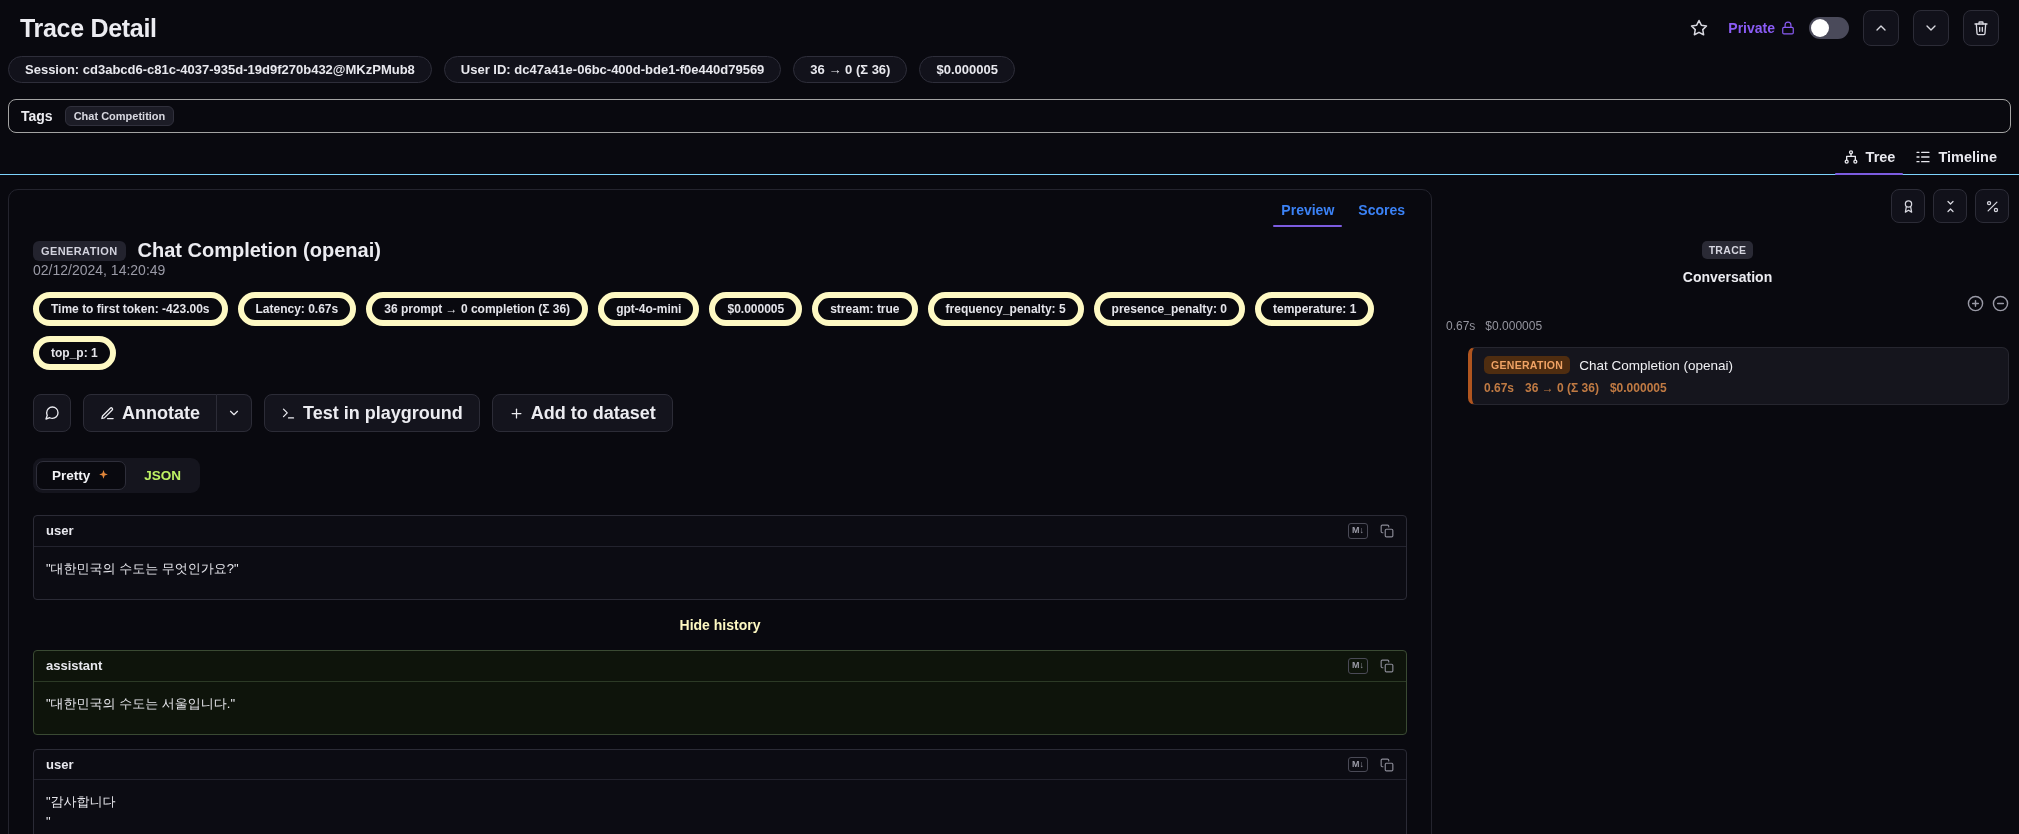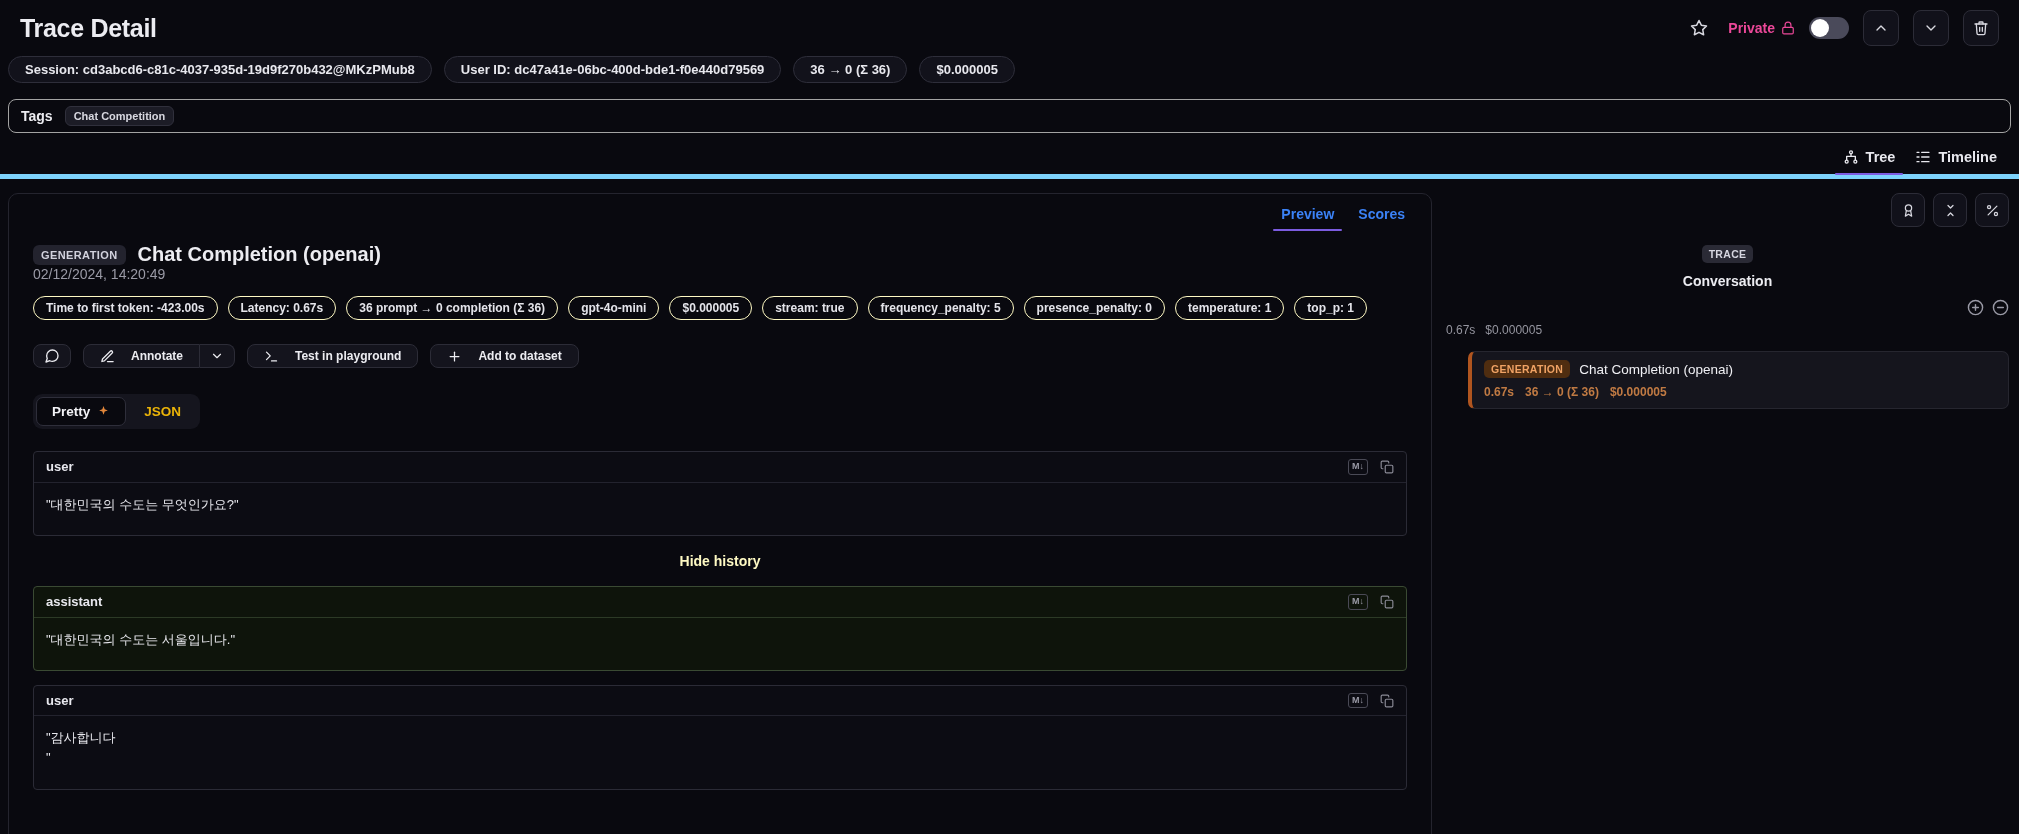--- a/index.html
+++ b/index.html
@@ -11,74 +11,74 @@
     position:relative;
   }
   svg { display:block; }
   [data-interactable="true"] { cursor:pointer; }
 
   
   .topbar { display:flex; align-items:center; justify-content:space-between; padding:10px 20px 4px 20px; }
   .page-title { font-size:25px; font-weight:700; letter-spacing:-0.3px; }
   .topbar-right { display:flex; align-items:center; gap:14px; }
   .ghost-btn { background:none; border:none; color:#d8d8e0; width:30px; height:30px; display:flex; align-items:center; justify-content:center; }
-  .privacy { display:flex; align-items:center; gap:6px; font-size:14px; font-weight:600; color:#ec4899; }
+  .privacy { display:flex; align-items:center; gap:6px; font-size:14px; font-weight:600; color:#8b5cf6; }
   .toggle { width:40px; height:22px; border-radius:11px; background:#4a4a5a; position:relative; }
   .toggle .knob { position:absolute; top:2px; left:2px; width:18px; height:18px; border-radius:50%; background:#ffffff; }
   .icon-btn { width:36px; height:36px; display:flex; align-items:center; justify-content:center;
               background:#11111a; border:1px solid #2c2c37; border-radius:8px; color:#d8d8e0; }
 
   
   .meta-row { display:flex; align-items:center; gap:12px; margin:6px 8px 0; }
   .pill { display:inline-flex; align-items:center; border:1px solid #2e2e3a; background:#12121b;
           border-radius:999px; padding:5px 16px; font-size:13px; font-weight:600; color:#e8e8ee; white-space:nowrap; }
 
   
   .tags-bar { margin:16px 8px 0; border:1px solid #a3a3a3; border-radius:8px; padding:6px 12px;
               display:flex; align-items:center; gap:12px; min-height:31px; }
   .tags-label { font-size:14px; font-weight:700; }
   .tag-badge { font-size:11px; font-weight:600; background:#1c1c26; border:1px solid #30303c;
                color:#d8d8e0; padding:3px 8px; border-radius:6px; }
 
   
-  .view-tabs-row { margin-top:8px; border-bottom:5px solid #7dd3fc; display:flex; justify-content:flex-end; padding:0 12px; }
+  .view-tabs-row { margin-top:8px; border-bottom:1px solid #7dd3fc; display:flex; justify-content:flex-end; padding:0 12px; }
   .view-tab { display:flex; align-items:center; gap:7px; padding:8px 10px 10px; font-size:14.5px; font-weight:600;
               color:#e8e8ee; position:relative; margin-bottom:-1px; }
   .view-tab.active::after { content:""; position:absolute; left:2px; right:2px; bottom:0; height:2.5px; background:#7c5ce0; border-radius:2px; }
 
   
   .content { display:flex; align-items:flex-start; gap:14px; margin:14px 8px 0; }
   .left-panel { width:1424px; height:700px; border:1px solid #24242e; border-radius:10px; background:#09090f; overflow:hidden; }
   .panel-tabs { display:flex; justify-content:flex-end; padding:4px 14px 0; }
   .panel-tab { padding:8px 12px 9px; font-size:14px; font-weight:600; color:#3b82f6; position:relative; }
   .panel-tab.active::after { content:""; position:absolute; left:4px; right:4px; bottom:0; height:2.5px; background:#7c5ce0; border-radius:2px; }
   .panel-body { padding:6px 24px 24px; }
 
   .gen-header { display:flex; align-items:center; gap:12px; margin-top:6px; }
   .type-badge { font-size:11px; font-weight:700; letter-spacing:.4px; color:#d2d2dd; background:#23232e;
                 padding:4px 8px; border-radius:6px; }
   .gen-title { font-size:20px; font-weight:700; }
   .timestamp { margin-top:0; font-size:14px; color:#9a9aa6; }
 
   .stat-pills { margin-top:14px; display:flex; flex-wrap:wrap; gap:10px; }
-  .stat-pill { border:1px solid #fef9c3; border-radius:999px; padding:4px 12px; font-size:12px; font-weight:600;
+  .stat-pill { border:6px solid #fef9c3; border-radius:999px; padding:4px 12px; font-size:12px; font-weight:600;
                color:#e4e4ea; white-space:nowrap; }
 
   .actions { margin-top:24px; display:flex; align-items:center; gap:12px; }
-  .btn { display:inline-flex; align-items:center; gap:16px; height:24px; padding:0 16px;
+  .btn { display:inline-flex; align-items:center; gap:7px; height:38px; padding:0 16px;
          background:#14141d; border:1px solid #2c2c37; border-radius:8px;
-         font-size:12px; font-weight:600; color:#ececf1; font-family:inherit; }
+         font-size:18px; font-weight:600; color:#ececf1; font-family:inherit; }
   .btn.square { width:38px; padding:0; justify-content:center; }
   .split { display:inline-flex; }
   .split .btn.main { border-radius:8px 0 0 8px; }
   .split .btn.chev { border-radius:0 8px 8px 0; border-left:none; padding:0 10px; }
 
   .format-tabs { margin-top:26px; display:inline-flex; background:#15151e; border-radius:9px; padding:3px; gap:2px; }
   .fmt-tab { display:flex; align-items:center; gap:7px; padding:6px 15px; font-size:13.5px; font-weight:600;
-             color:#eab308; border-radius:7px; border:1px solid transparent; }
+             color:#bef264; border-radius:7px; border:1px solid transparent; }
   .fmt-tab.active { background:#09090f; border-color:#2e2e3a; color:#f2f2f6;justify-content:center; }
 
   .messages { margin-top:22px; display:flex; flex-direction:column; gap:14px; }
   .msg { border:1px solid #2b2b36; border-radius:4px; background:#0c0c13; overflow:hidden; }
   .msg-header { display:flex; align-items:center; justify-content:space-between; padding:7px 12px; border-bottom:1px solid #23232e; }
   .role { font-size:13px; font-weight:600; color:#e8e8ee; }
   .msg-icons { display:flex; align-items:center; gap:12px; color:#8a8a96; }
   .md-chip { border:1px solid #4a4a56; border-radius:3px; font-size:9px; font-weight:700; padding:1px 3px; color:#9a9aa6; line-height:1.3; }
   .msg-content { padding:12px 12px 20px; font-size:13px; color:#e8e8ee; white-space:pre-wrap; line-height:1.55; }
   .msg.assistant { border-color:#3a4a33; background:#0e140b; }

